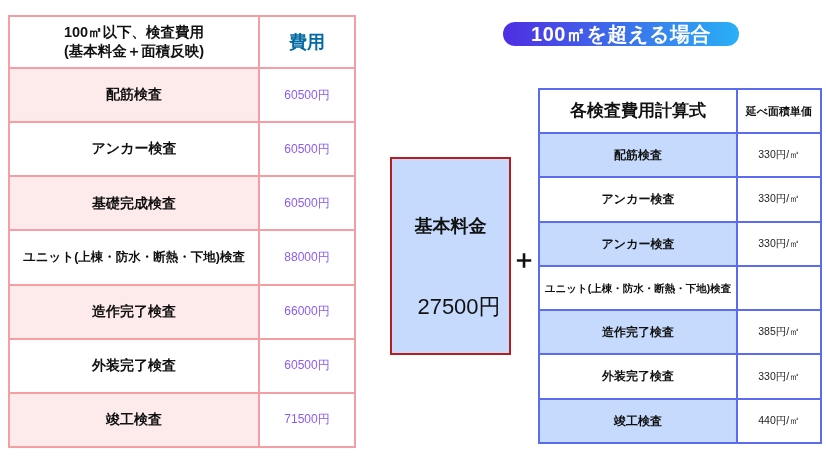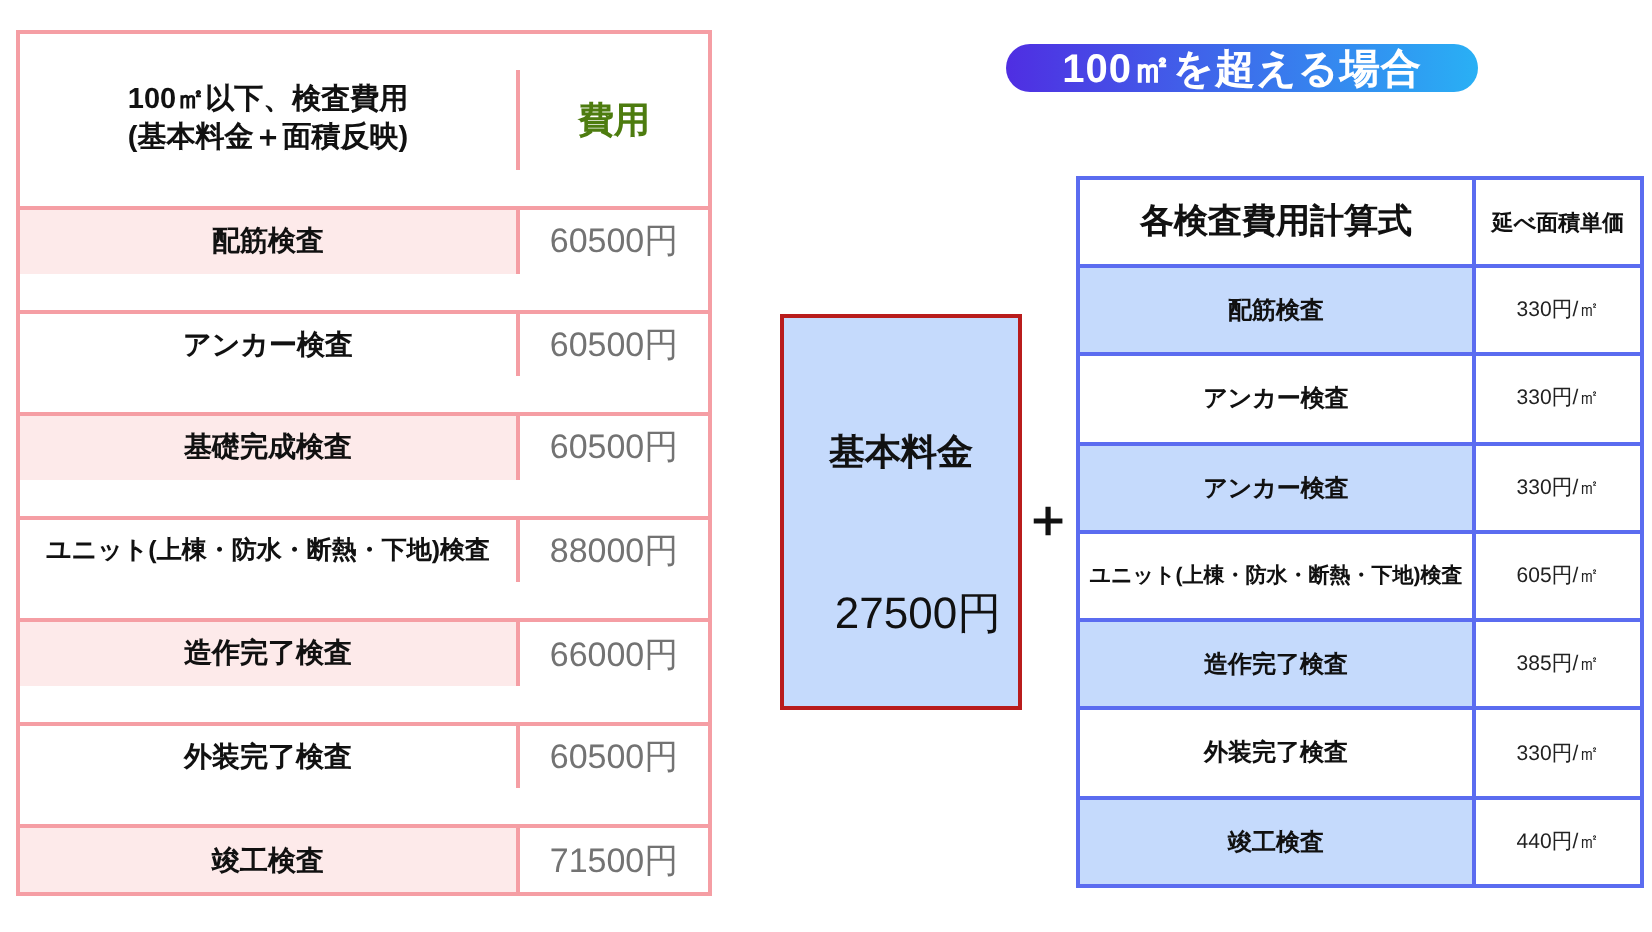--- a/index.html
+++ b/index.html
@@ -7,29 +7,29 @@
     position:relative;width:826px;height:466px;background:#ffffff;overflow:hidden;
     font-family:"Liberation Sans","DejaVu Sans",sans-serif;color:#111;
   }
 
   
   .ltable{
     position:absolute;left:8px;top:15px;width:348px;height:433px;
     border:2px solid #f59ea4;display:flex;flex-direction:column;box-sizing:border-box;
     background:#fff;
   }
-  .lrow{display:flex;flex:1;border-top:2px solid #f59ea4;min-height:0;margin-top:18px;}
+  .lrow{display:flex;flex:1;border-top:2px solid #f59ea4;min-height:0;}
   .lrow.lheader{flex:0 0 50px;border-top:none;}
   .lcell{display:flex;align-items:center;justify-content:center;text-align:center;box-sizing:border-box;}
   .lname{width:250px;border-right:2px solid #f59ea4;font-weight:700;font-size:14px;line-height:1.25;}
   .lname.tint{background:#fdeaea;}
   .lname.long{font-size:12.5px;}
-  .lfee{flex:1;font-size:17px;color:#737373;background:#fff;}
+  .lfee{flex:1;font-size:12px;color:#8b5cf6;background:#fff;}
   .lheader .lname{font-size:14.5px;font-weight:700;flex-direction:column;line-height:1.3;background:#fff;}
-  .lheader .lfee{font-size:18px;font-weight:700;color:#4d7c0f;}
+  .lheader .lfee{font-size:18px;font-weight:700;color:#0369a1;}
 
   
   .badge{
     position:absolute;left:503px;top:22px;width:236px;height:24px;border-radius:12px;
     background:linear-gradient(90deg,#4f2ee2 0%,#29b0f5 100%);
     display:flex;align-items:center;justify-content:center;
     color:#fff;font-weight:700;font-size:20px;letter-spacing:0.5px;
   }
 
   
@@ -133,21 +133,20 @@
     <div class="rrow">
       <div class="rcell rname">アンカー検査</div>
       <div class="rcell runit">330円/㎡</div>
     </div>
     <div class="rrow">
       <div class="rcell rname tint">アンカー検査</div>
       <div class="rcell runit">330円/㎡</div>
     </div>
     <div class="rrow">
       <div class="rcell rname long">ユニット(上棟・防水・断熱・下地)検査</div>
-      <div class="rcell runit">605円/㎡</div>
     </div>
     <div class="rrow">
       <div class="rcell rname tint">造作完了検査</div>
       <div class="rcell runit">385円/㎡</div>
     </div>
     <div class="rrow">
       <div class="rcell rname">外装完了検査</div>
       <div class="rcell runit">330円/㎡</div>
     </div>
     <div class="rrow">

